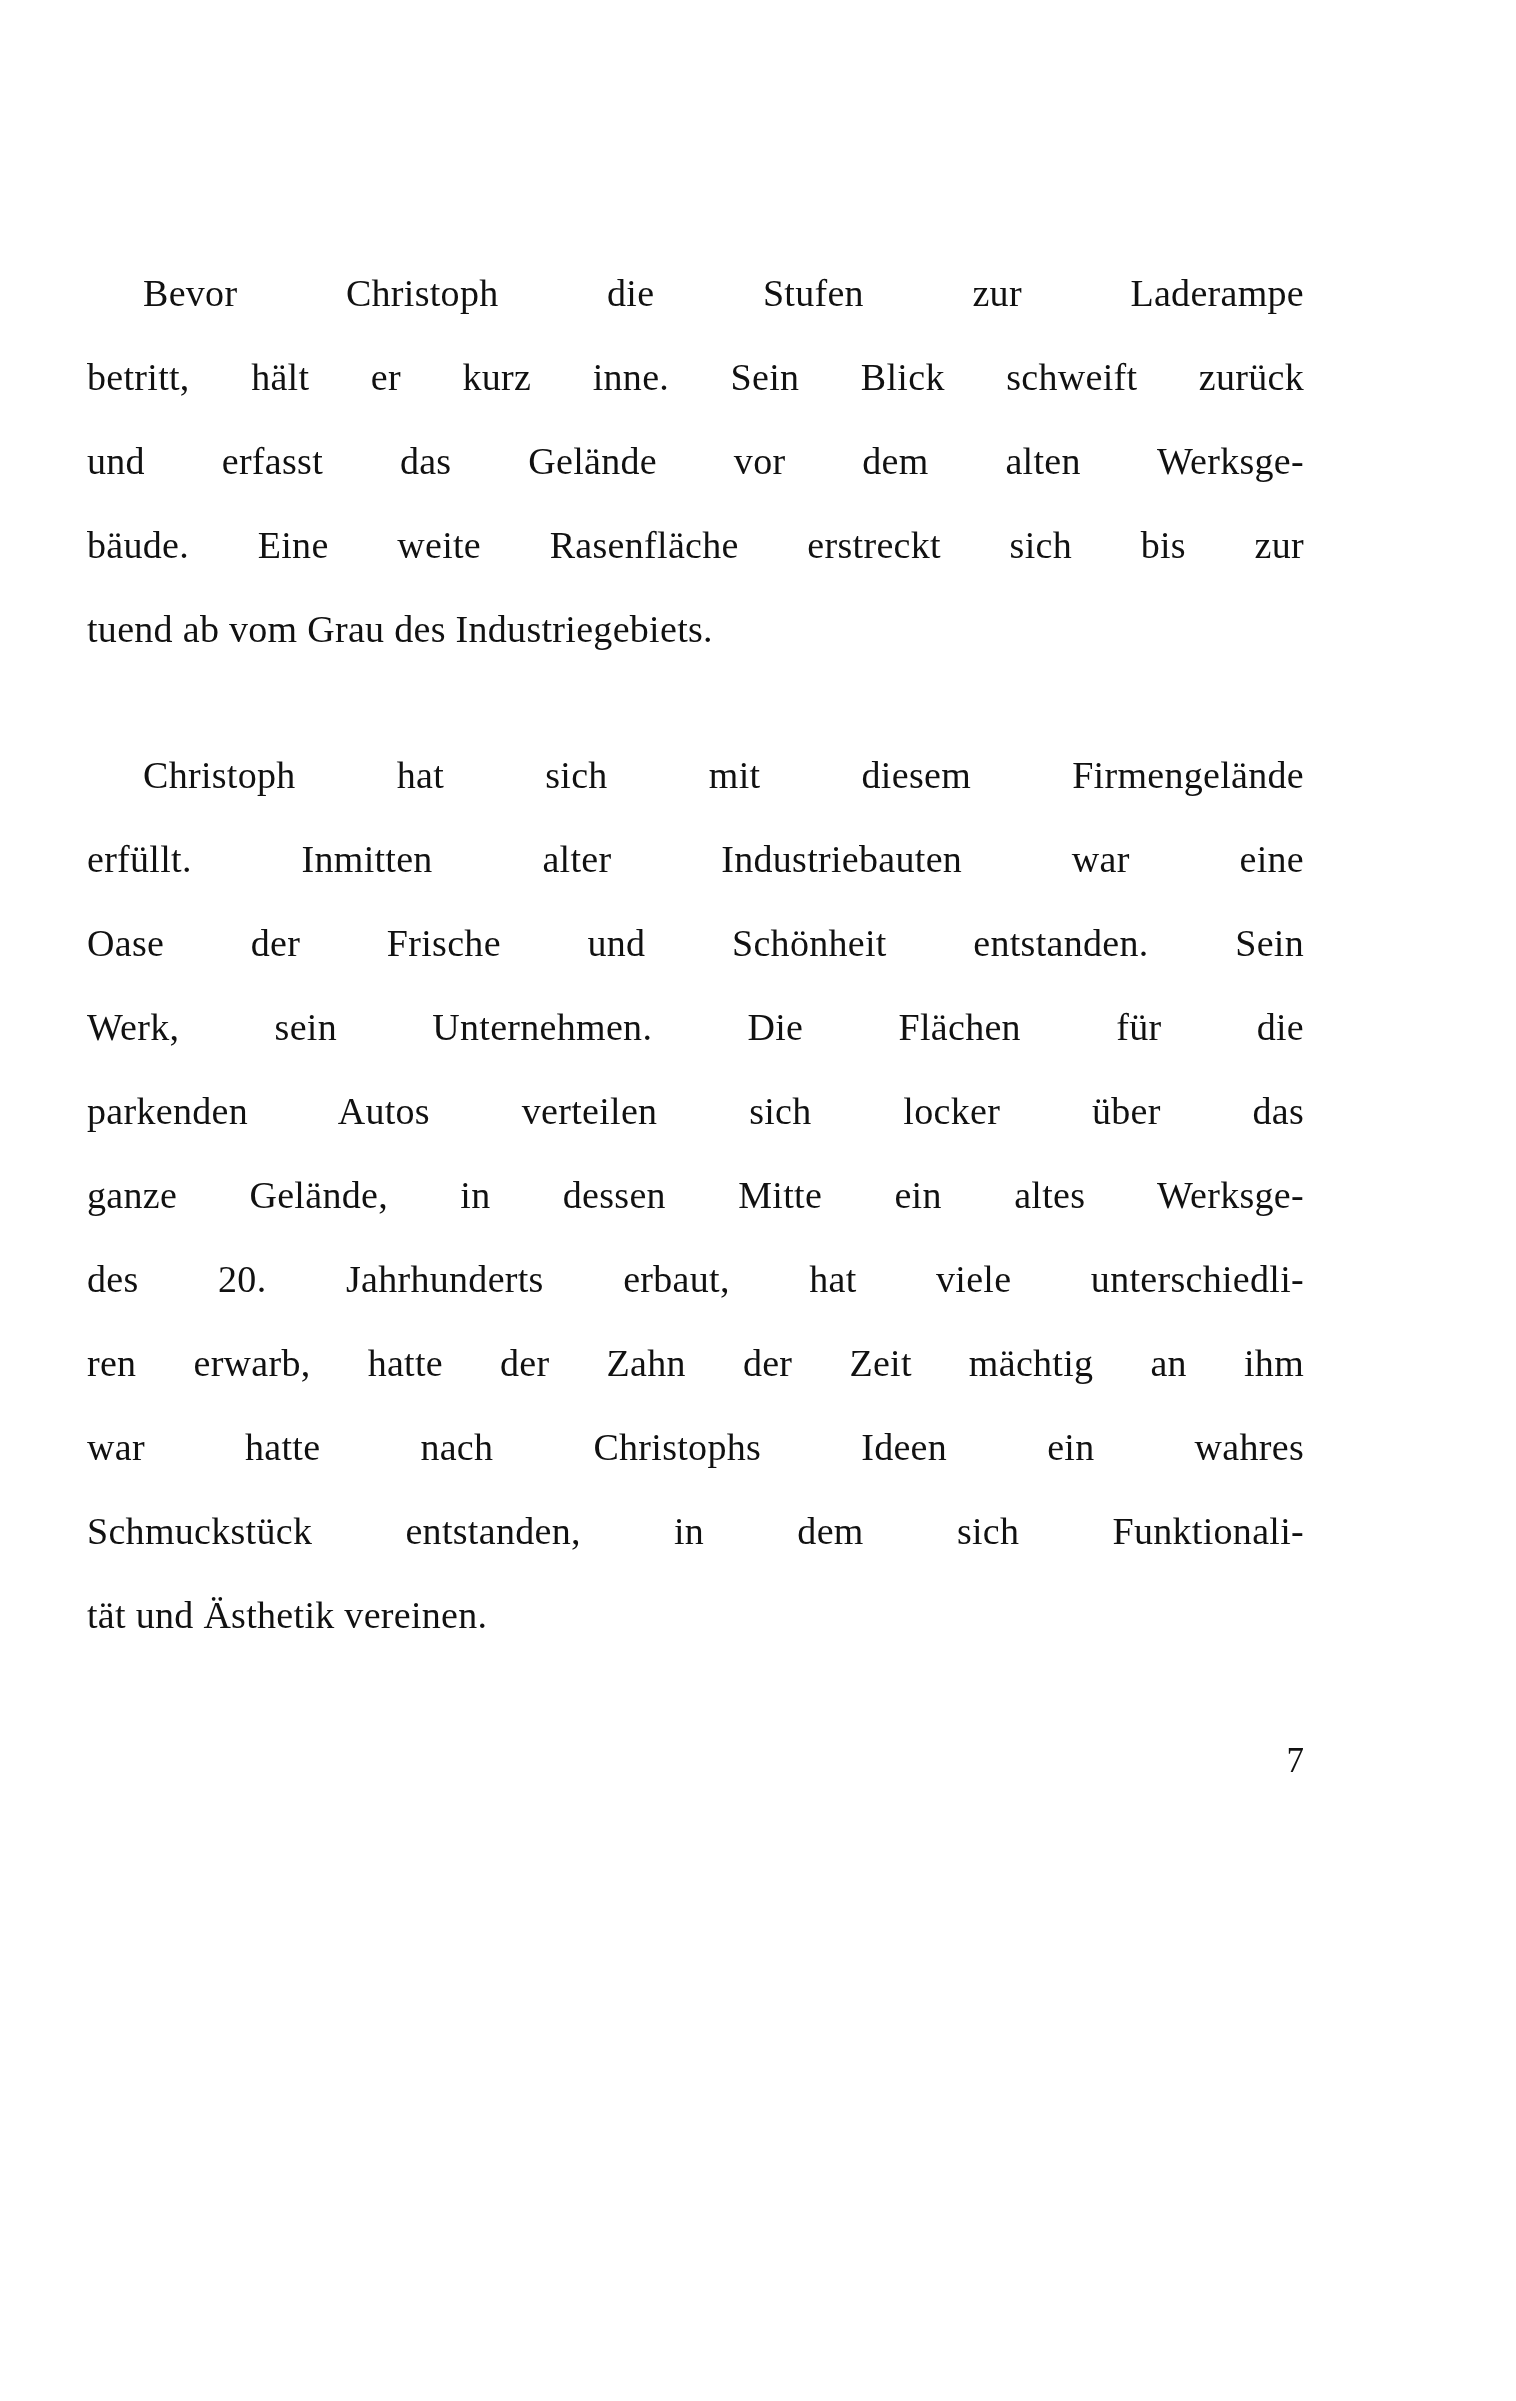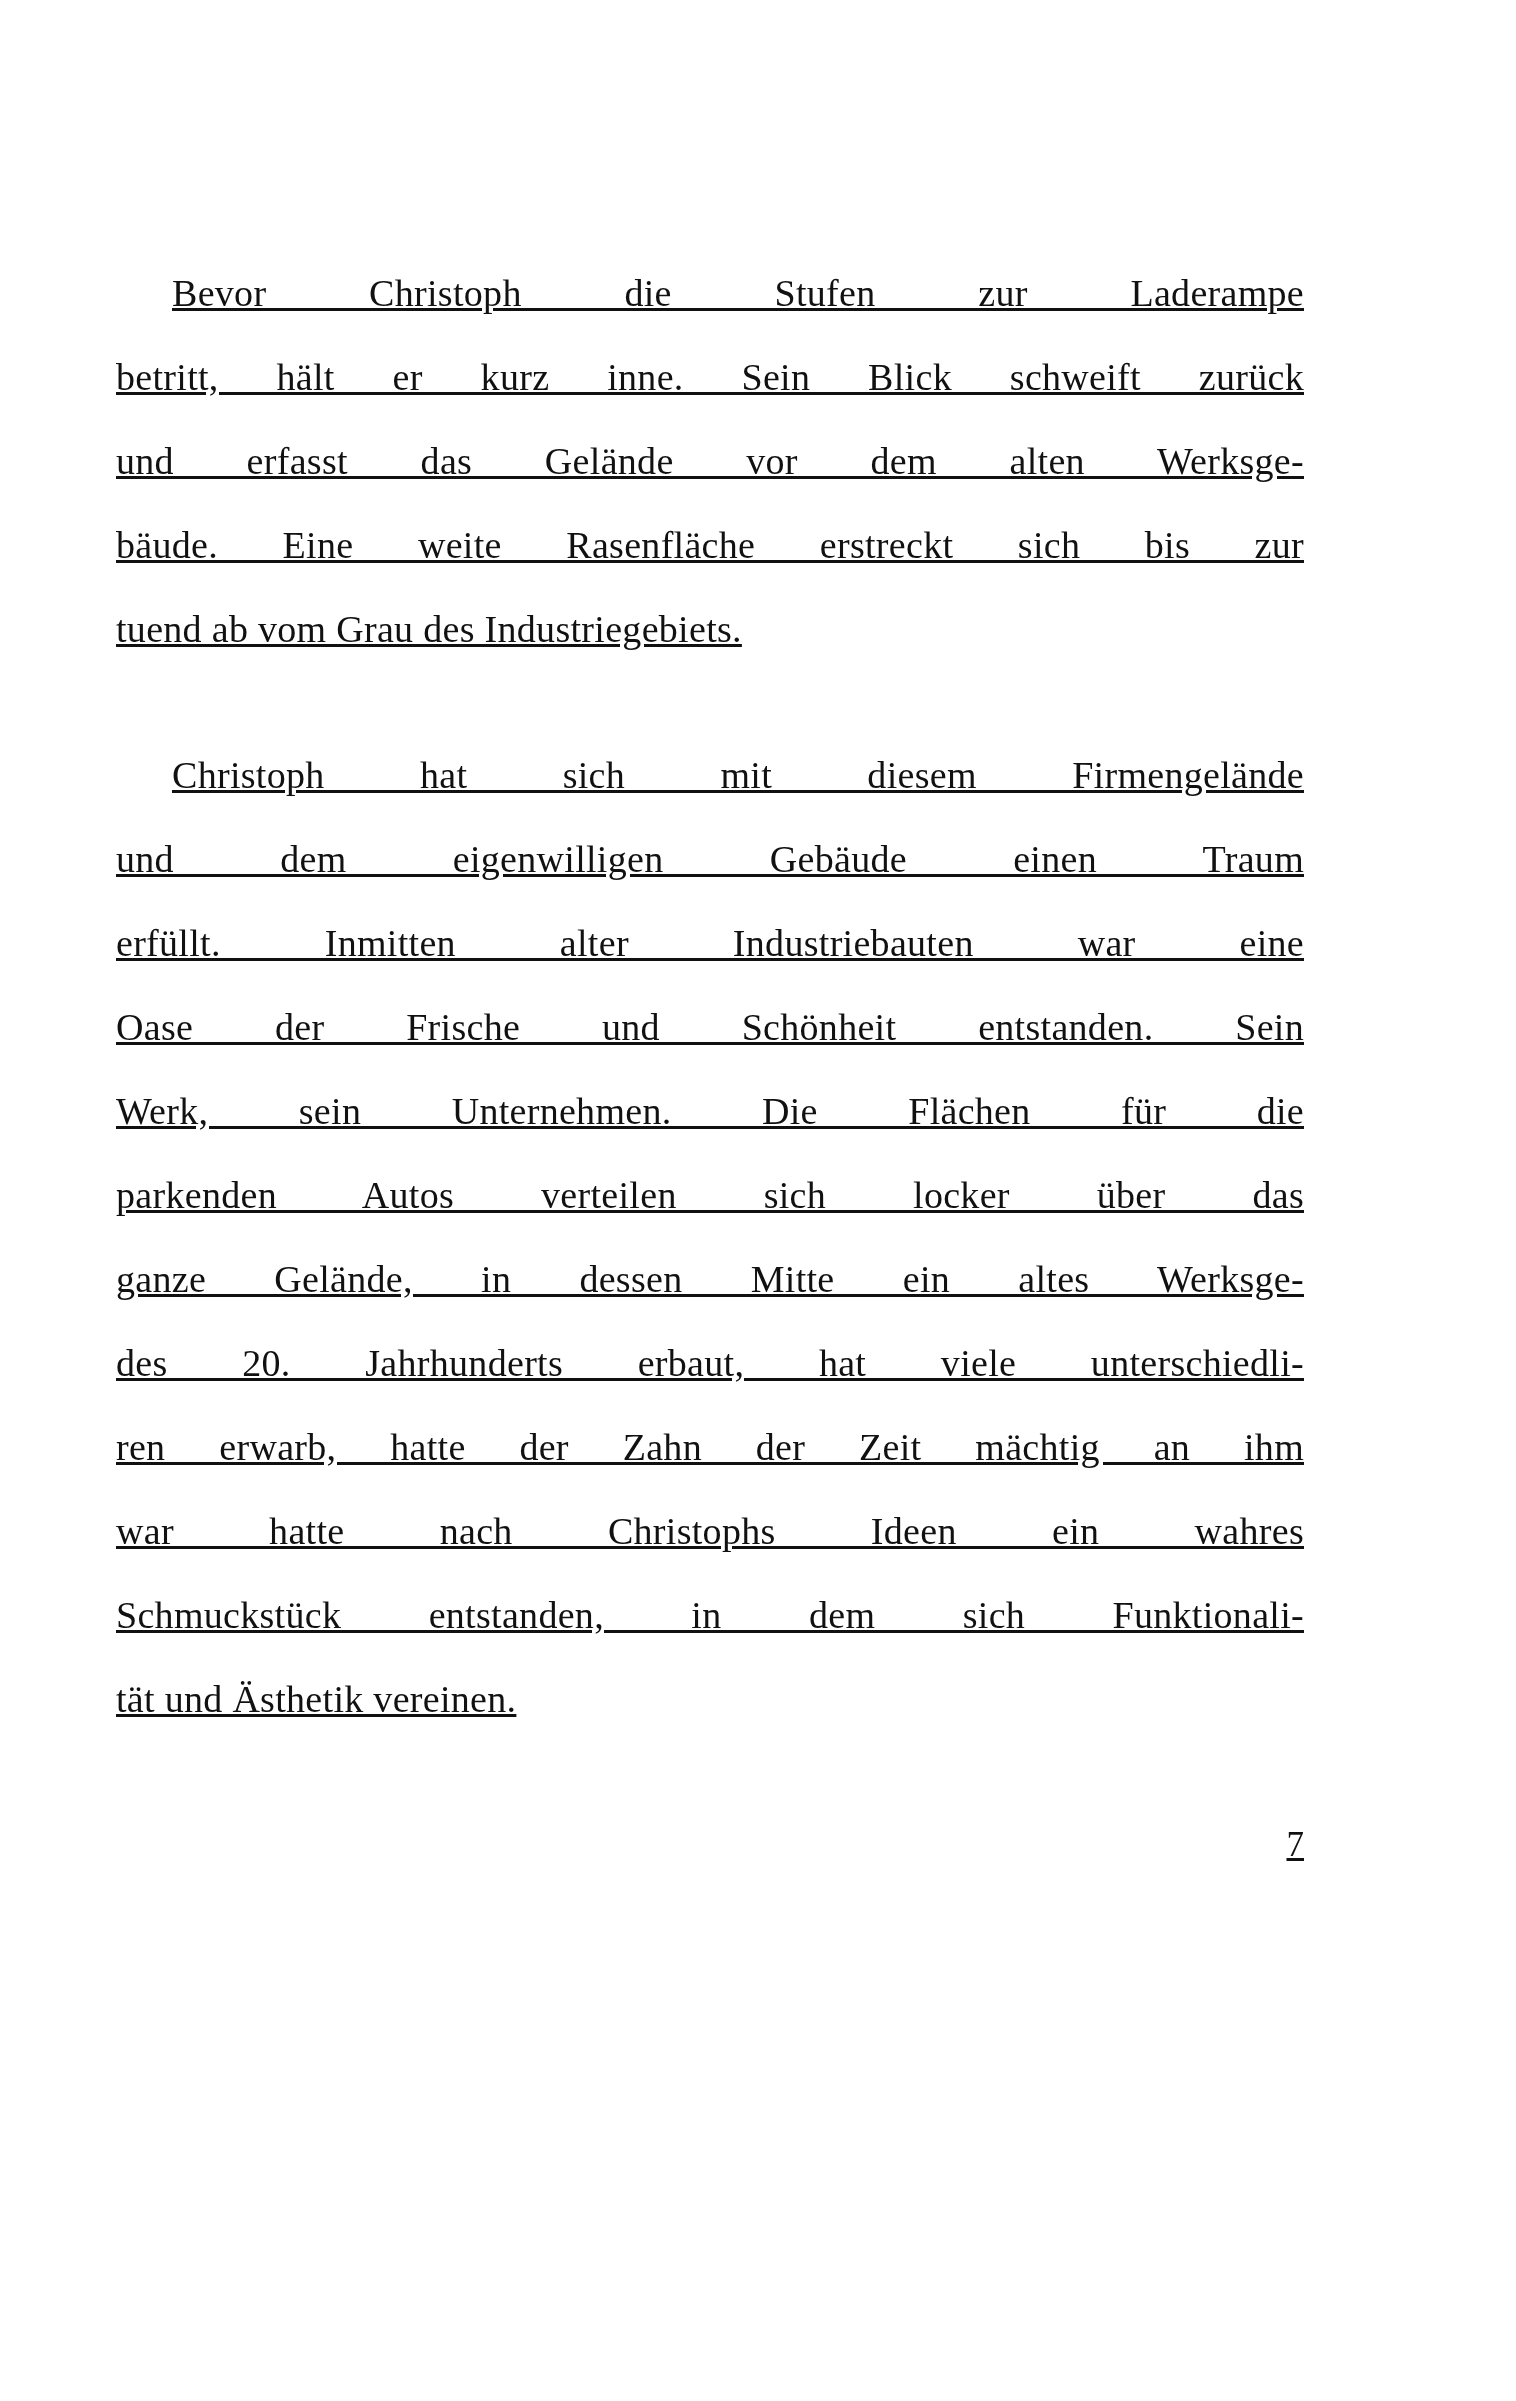--- a/index.html
+++ b/index.html
@@ -11,23 +11,22 @@
     width: 1517px;
     height: 2401px;
     position: relative;
     font-family: "Liberation Serif", "DejaVu Serif", serif;
     color: #111111;
   }
   .page {
     box-sizing: border-box;
     width: 1517px;
     height: 2401px;
-    padding: 251px 213px 107px 116px;
+    padding: 251px 213px 107px 87px;
     background: #ffffff;
-    text-decoration: underline;
   }
   .paragraph {
     margin: 0 0 62px 0;
   }
   .line {
     font-size: 38px;
     line-height: 84px;
     text-align: justify;
     text-align-last: justify;
     letter-spacing: 0.3px;
@@ -52,21 +51,20 @@
 <div class="page">
   <div class="paragraph">
       <div class="line first">Bevor Christoph die Stufen zur Laderampe</div>
       <div class="line">betritt, hält er kurz inne. Sein Blick schweift zurück</div>
       <div class="line">und erfasst das Gelände vor dem alten Werksge-</div>
       <div class="line">bäude. Eine weite Rasenfläche erstreckt sich bis zur</div>
       <div class="line last">tuend ab vom Grau des Industriegebiets.</div>
     </div>
   <div class="paragraph">
       <div class="line first">Christoph hat sich mit diesem Firmengelände</div>
-      <div class="line">und dem eigenwilligen Gebäude einen Traum</div>
       <div class="line">erfüllt. Inmitten alter Industriebauten war eine</div>
       <div class="line">Oase der Frische und Schönheit entstanden. Sein</div>
       <div class="line">Werk, sein Unternehmen. Die Flächen für die</div>
       <div class="line">parkenden Autos verteilen sich locker über das</div>
       <div class="line">ganze Gelände, in dessen Mitte ein altes Werksge-</div>
       <div class="line">des 20. Jahrhunderts erbaut, hat viele unterschiedli-</div>
       <div class="line">ren erwarb, hatte der Zahn der Zeit mächtig an ihm</div>
       <div class="line">war hatte nach Christophs Ideen ein wahres</div>
       <div class="line">Schmuckstück entstanden, in dem sich Funktionali-</div>
       <div class="line last">tät und Ästhetik vereinen.</div>

